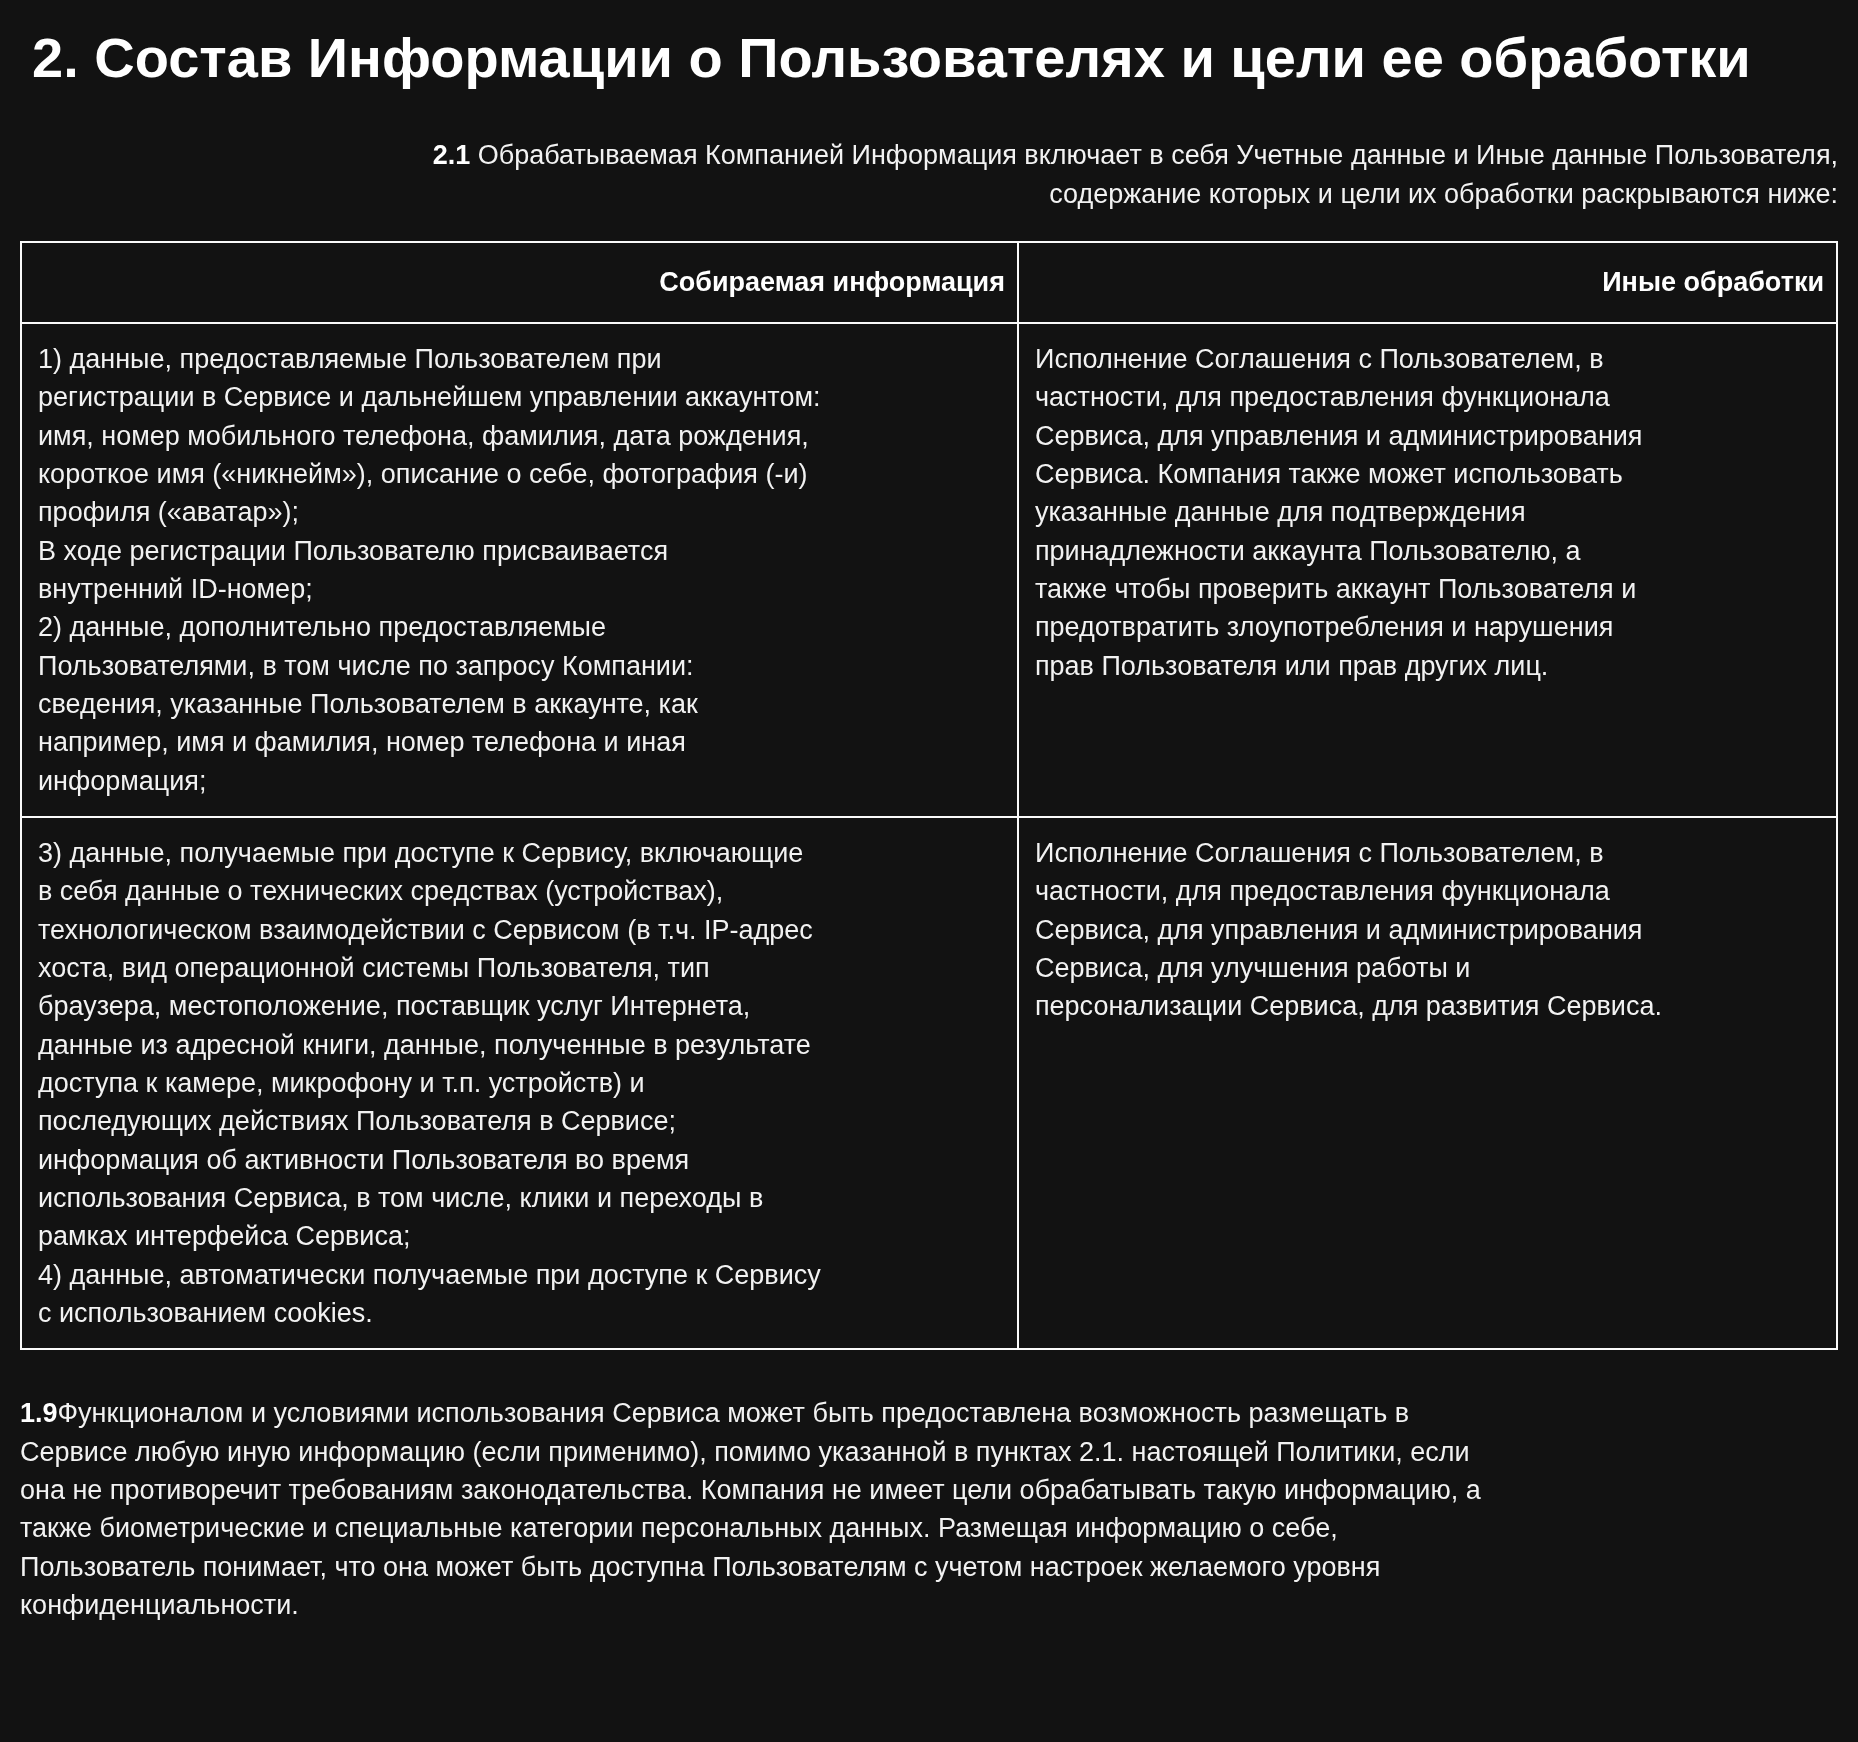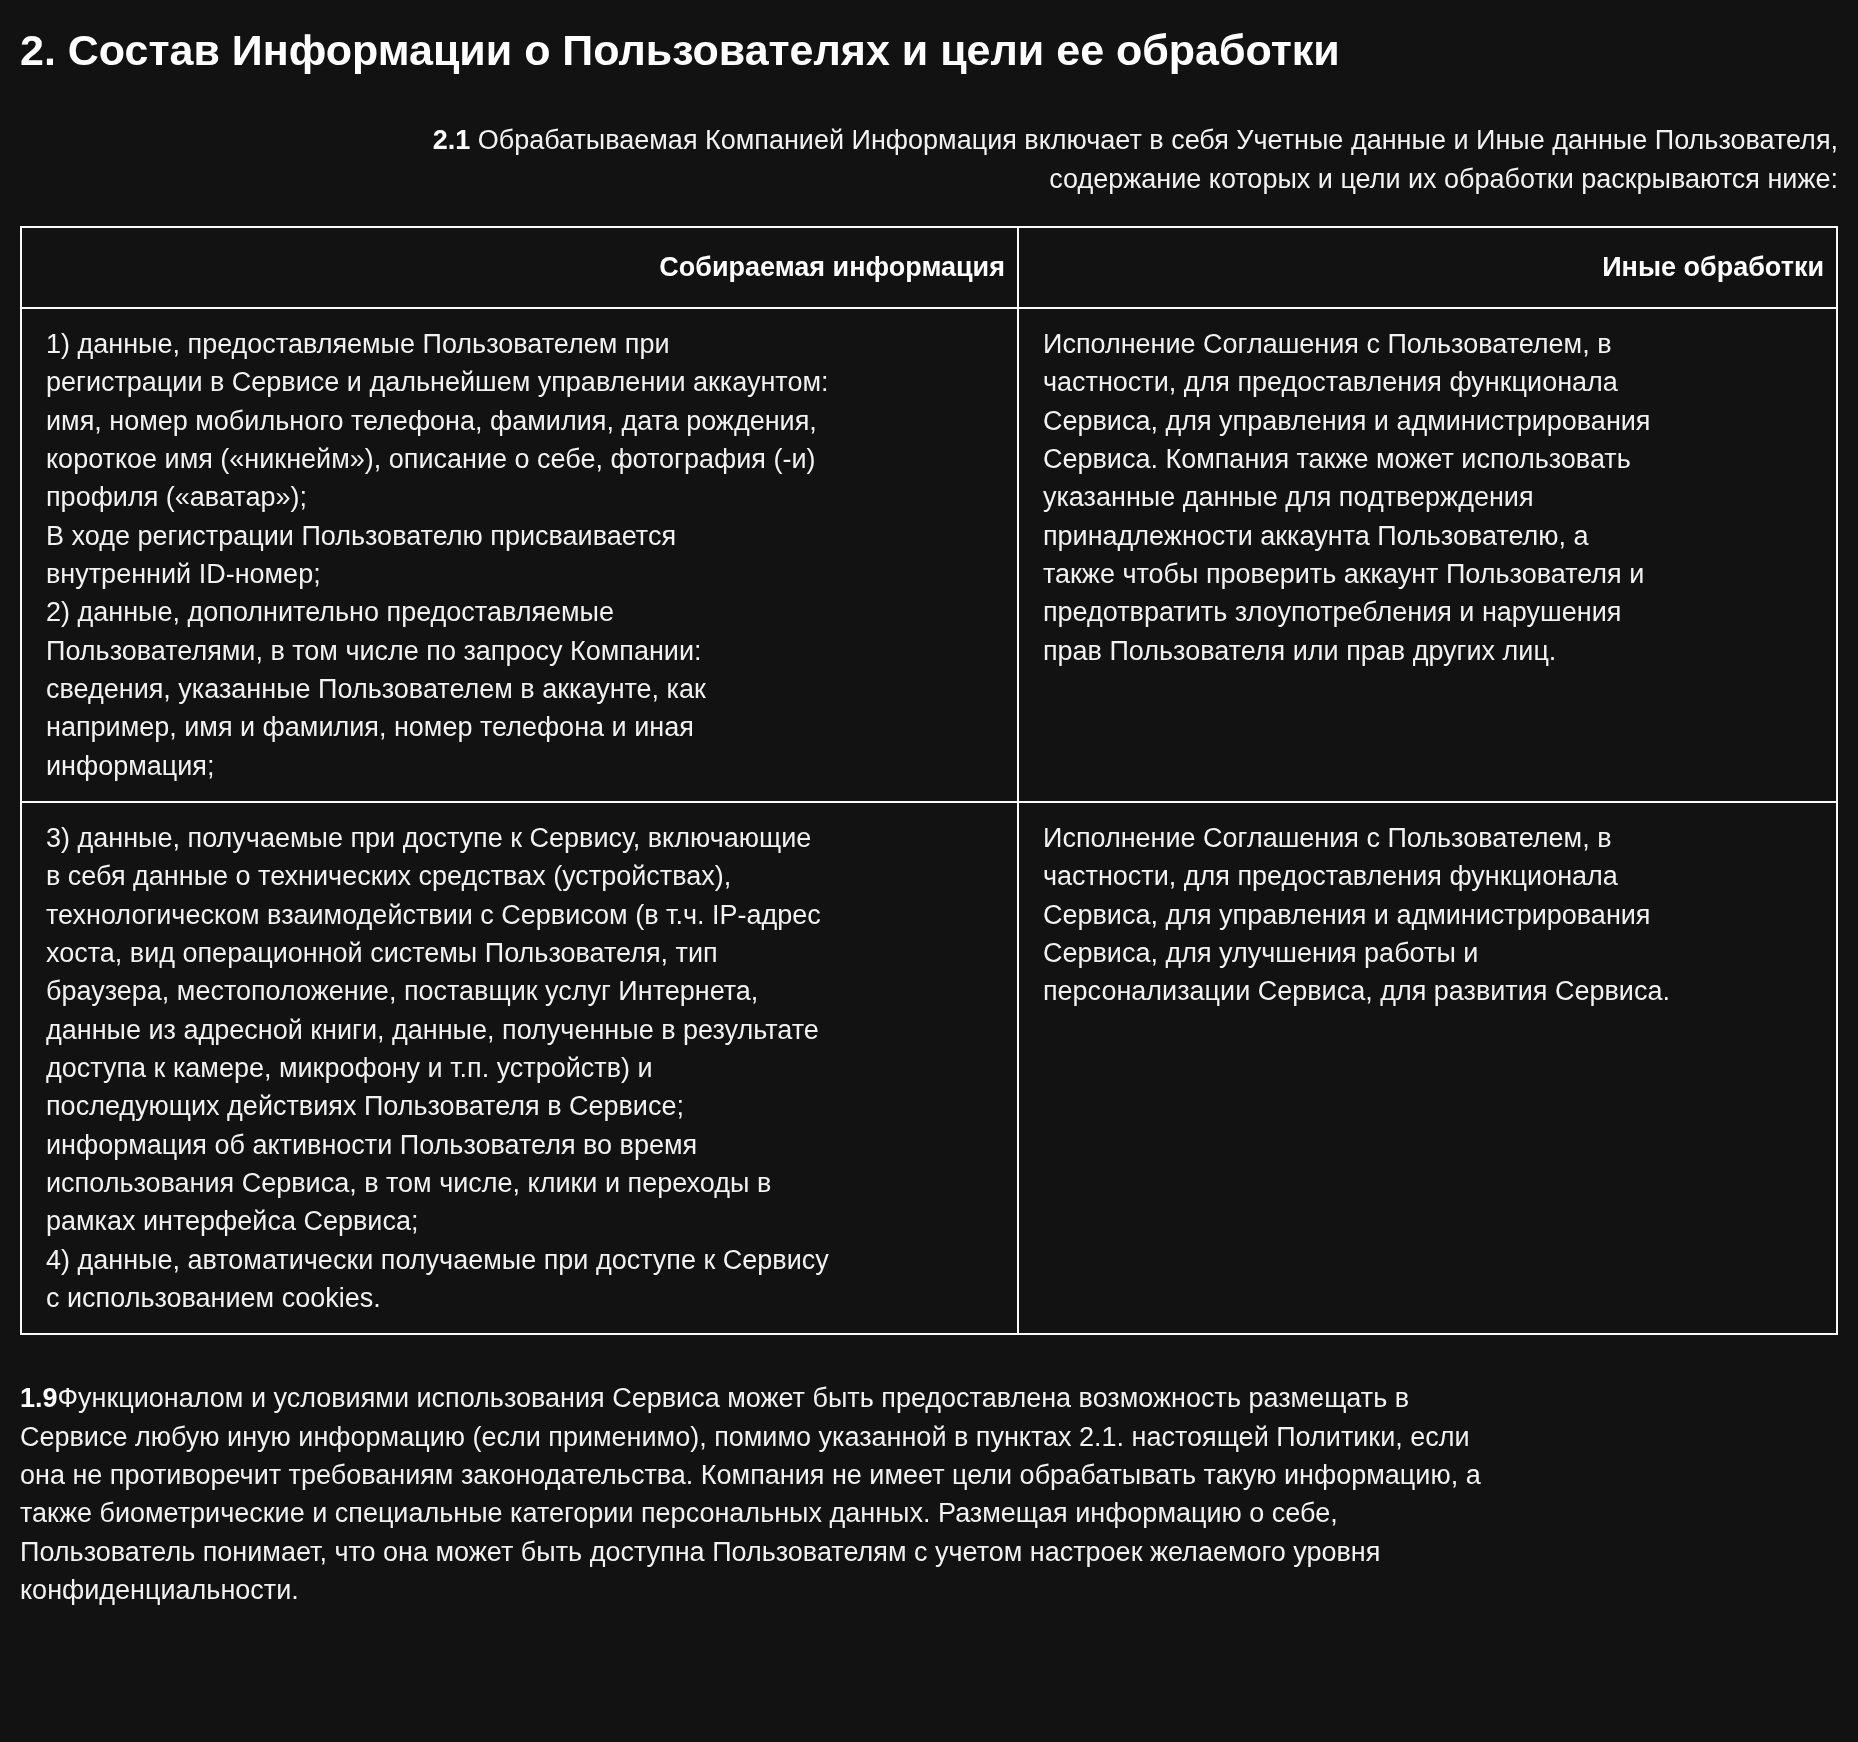--- a/index.html
+++ b/index.html
@@ -10,23 +10,23 @@
     width: 1858px;
     height: 1742px;
     box-sizing: border-box;
     overflow: hidden;
     background: #121212;
     color: #f5f5f5;
     font-family: "Liberation Sans", sans-serif;
     padding: 20px 20px 0 20px;
   }
   .page-title {
-    font-size: 43px;
+    font-size: 56px;
     font-weight: bold;
-    margin: 6px 0 0 0;
+    margin: 6px 0 0 12px;
     line-height: 1.15;
     color: #ffffff;
   }
   .para {
     font-size: 27px;
     line-height: 1.42;
     white-space: pre-line;
     color: #f2f2f2;
   }
   .para .num {
@@ -48,21 +48,21 @@
     color: #f2f2f2;
   }
   table.data-table th {
     font-weight: bold;
     text-align: right;
     padding: 24px 12px;
     color: #ffffff;
   }
   table.data-table td {
     vertical-align: top;
-    padding: 16px 24px;
+    padding: 16px 16px;
     line-height: 1.42;
     white-space: pre-line;
   }
   col.col-info { width: 54.9%; }
   col.col-purpose { width: 45.1%; }
 </style>
 </head>
 <body>
 
 <h1 class="page-title">2. Состав Информации о Пользователях и цели ее обработки</h1>

